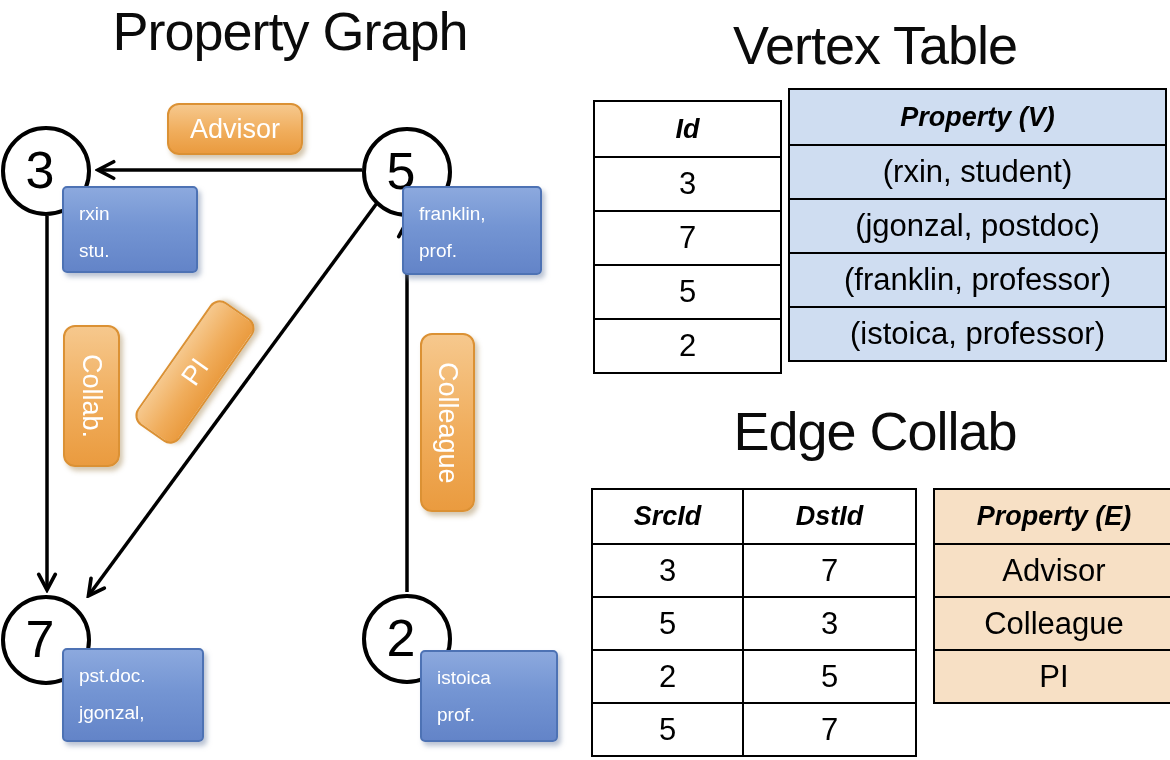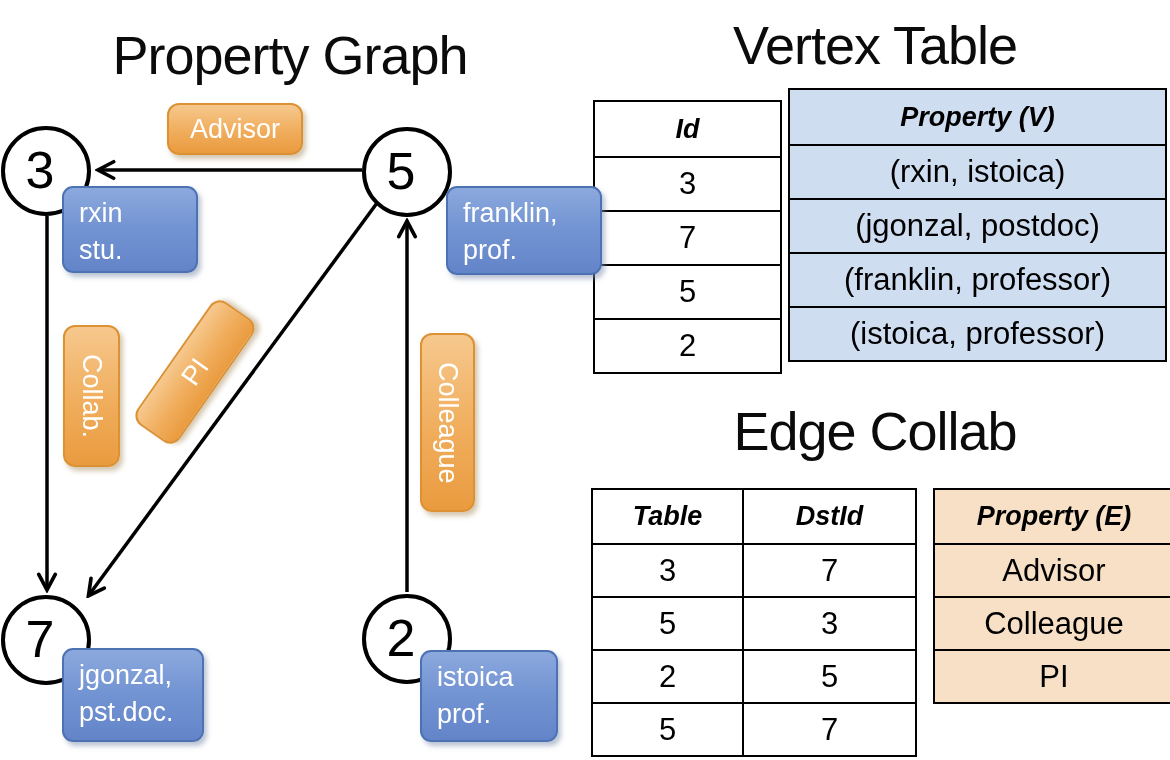--- a/index.html
+++ b/index.html
@@ -5,39 +5,39 @@
   html,body{margin:0;padding:0;background:#fff;}
   .canvas{
     position:relative;width:1170px;height:760px;background:#fff;overflow:hidden;
     font-family:"Liberation Sans",sans-serif;color:#000;
   }
   
   .title{
     position:absolute;text-align:center;font-size:54px;font-weight:300;
     letter-spacing:-1px;color:#0b0b0b;white-space:nowrap;
   }
-  .pg-title{left:0;top:24px;width:580px;}
+  .pg-title{left:0;top:0;width:580px;}
   .vt-title{left:595px;top:14px;width:560px;}
   .et-title{left:595px;top:400px;width:560px;}
 
   
   .edges{position:absolute;left:0;top:0;z-index:1;}
 
   
   .node{
     position:absolute;width:82px;height:82px;border:4px solid #000;border-radius:50%;
     background:#fff;z-index:2;display:flex;align-items:center;justify-content:center;
   }
   .node span{font-size:52px;font-weight:300;margin-left:-12px;margin-top:-2px;}
 
   
   .vlabel{
-    position:absolute;z-index:3;border:2px solid #4d72b4;border-radius:11px;
+    position:absolute;z-index:3;border:2px solid #4d72b4;border-radius:5px;
     background:linear-gradient(180deg,#8ca9de 0%,#7495d3 45%,#6384c8 100%);
-    color:#fff;font-size:27px;line-height:37px;padding:7px 16px 0 15px;box-sizing:border-box;
+    color:#fff;font-size:19px;line-height:37px;padding:7px 16px 0 15px;box-sizing:border-box;
     box-shadow:3px 4px 5px rgba(130,145,175,0.55);
   }
 
   
   .elabel{
     position:absolute;z-index:3;border:2px solid #db9134;border-radius:12px;
     background:linear-gradient(180deg,#f6c88d 0%,#f0ad5c 55%,#ea9b3f 100%);
     color:#fff;font-size:27px;display:flex;align-items:center;justify-content:center;
     box-sizing:border-box;box-shadow:3px 4px 5px rgba(160,130,80,0.45);
   }
@@ -89,27 +89,27 @@
       <span>7</span>
     </div>
   <div class="node" style="left:362px;top:594px">
       <span>2</span>
     </div>
 
   <div class="vlabel" style="left:62px;top:186px;width:136px;height:87px">
     <div>rxin</div>
     <div>stu.</div>
   </div>
-  <div class="vlabel" style="left:446px;top:186px;width:156px;height:89px">
+  <div class="vlabel" style="left:402px;top:186px;width:140px;height:89px">
     <div>franklin,</div>
     <div>prof.</div>
   </div>
   <div class="vlabel" style="left:62px;top:648px;width:142px;height:94px">
+    <div>pst.doc.</div>
     <div>jgonzal,</div>
-    <div>pst.doc.</div>
   </div>
   <div class="vlabel" style="left:420px;top:650px;width:138px;height:92px">
     <div>istoica</div>
     <div>prof.</div>
   </div>
 
   <div class="elabel" style="left:167px;top:103px;width:136px;height:52px">Advisor</div>
   <div class="elabel vert" style="left:63px;top:325px;width:57px;height:142px">Collab.</div>
   <div class="elabel pi" style="left:120px;top:346px;width:150px;height:52px">PI</div>
   <div class="elabel vert" style="left:420px;top:333px;width:55px;height:179px">Colleague</div>
@@ -130,36 +130,36 @@
     <div class="row">
         <div class="cell">2</div>
       </div>
   </div>
 
   <div class="tbl blue" style="left:788px;top:88px;width:375px">
     <div class="row">
         <div class="cell hdr">Property (V)</div>
       </div>
     <div class="row">
-        <div class="cell">(rxin, istoica)</div>
+        <div class="cell">(rxin, student)</div>
       </div>
     <div class="row">
         <div class="cell">(jgonzal, postdoc)</div>
       </div>
     <div class="row">
         <div class="cell">(franklin, professor)</div>
       </div>
     <div class="row">
         <div class="cell">(istoica, professor)</div>
       </div>
   </div>
 
   <div class="tbl etbl" style="left:591px;top:488px;width:322px">
     <div class="row">
-      <div class="cell hdr bR">Table</div>
+      <div class="cell hdr bR">SrcId</div>
       <div class="cell hdr">DstId</div>
     </div>
     <div class="row">
       <div class="cell bR">3</div>
       <div class="cell">7</div>
     </div>
     <div class="row">
       <div class="cell bR">5</div>
       <div class="cell">3</div>
     </div>

